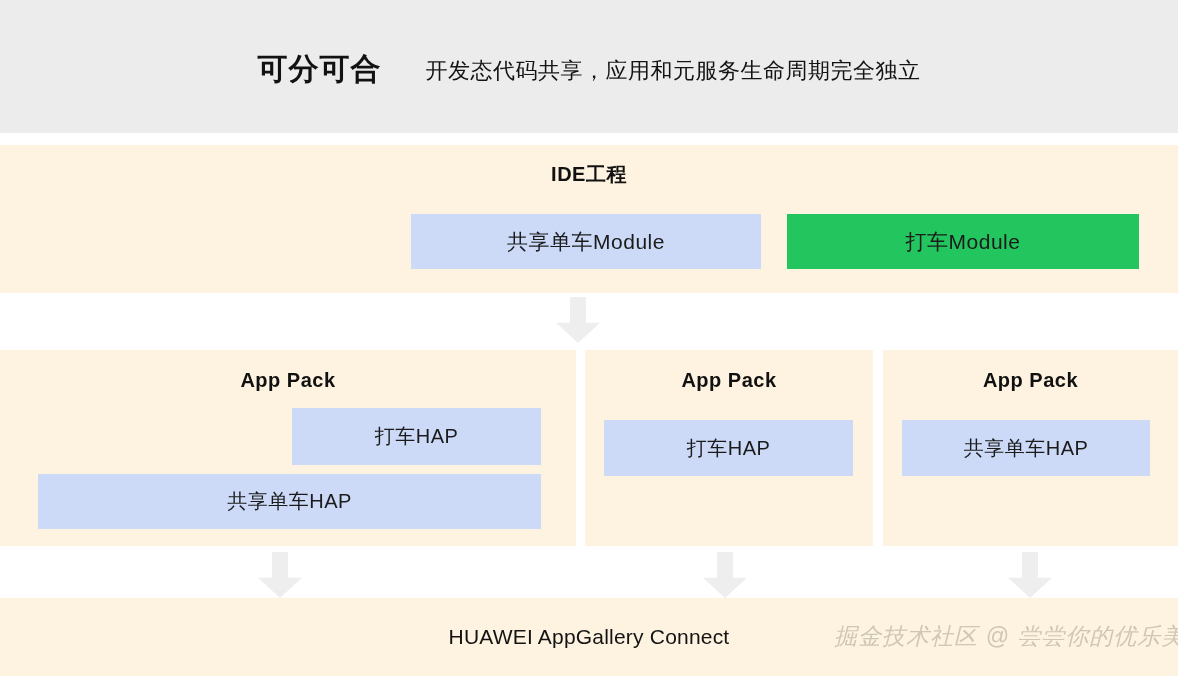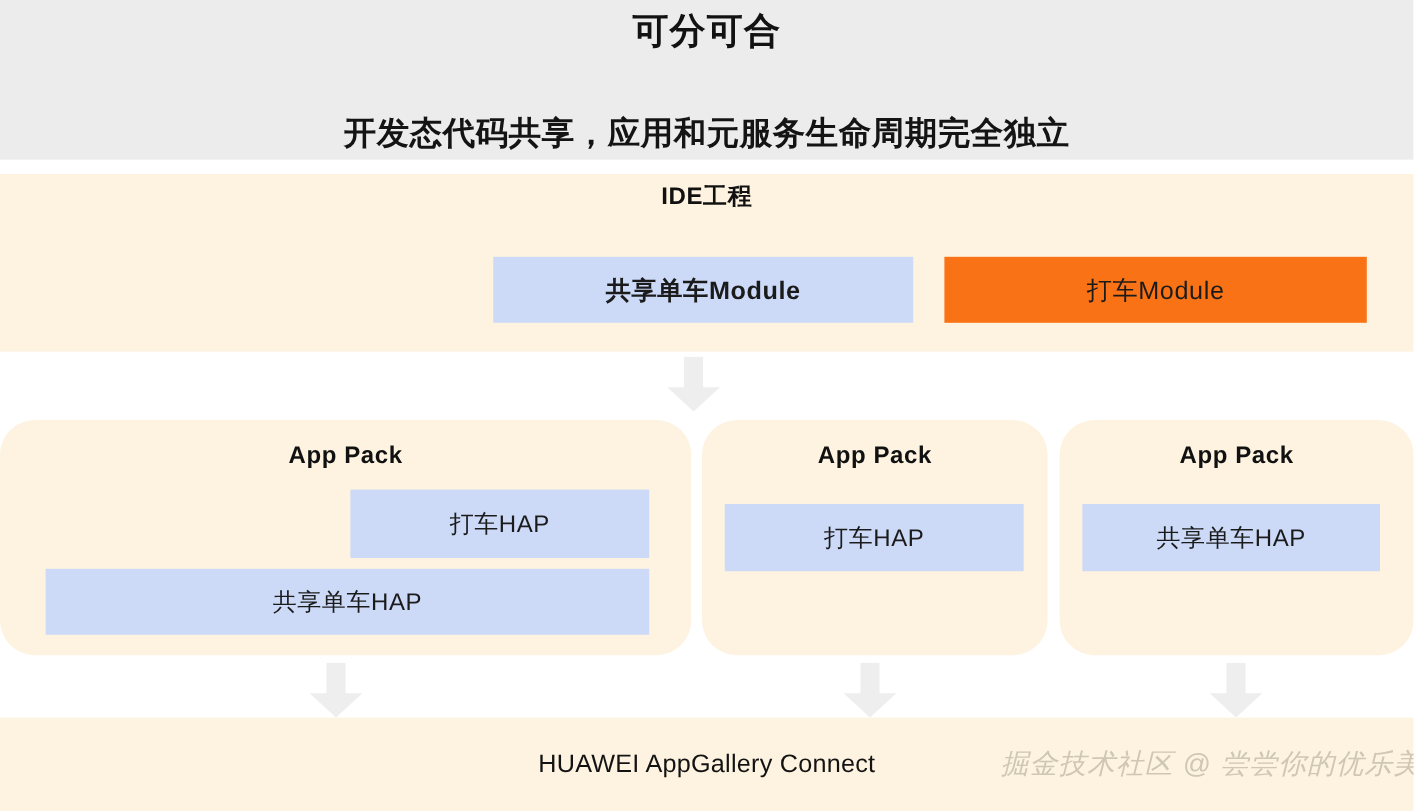--- a/index.html
+++ b/index.html
@@ -18,78 +18,77 @@
 
   
   #header-band {
     position: absolute;
     left: 0;
     top: 0;
     width: 1178px;
     height: 133px;
     background: #ececec;
     display: flex;
-    flex-direction: column;
     align-items: center;
     justify-content: center;
     box-sizing: border-box;
     padding-top: 4px;
     gap: 44px;
   }
   #header-title {
     font-size: 30px;
     font-weight: bold;
     letter-spacing: 1px;
     line-height: 1.25;
     color: #121212;
   }
   #header-subtitle {
-    font-size: 27px;
-    font-weight: 700;
+    font-size: 22px;
+    font-weight: 400;
     line-height: 1.35;
     color: #141414;
     letter-spacing: 0.5px;
     margin-top: 4px;
   }
 
   
   #ide-panel {
     position: absolute;
     left: 0;
     top: 145px;
     width: 1178px;
     height: 148px;
     background: #fdf3e0;
     box-sizing: border-box;
   }
   #ide-panel-title {
     position: absolute;
     left: 0;
-    top: 5px;
+    top: 16px;
     width: 1178px;
     text-align: center;
     font-size: 20px;
     font-weight: bold;
     letter-spacing: 0.5px;
     color: #111111;
   }
   .module-box {
     position: absolute;
     top: 69px;
     height: 55px;
     display: flex;
     align-items: center;
     justify-content: center;
     font-size: 21px;
     color: #1b1b1b;
     letter-spacing: 0.5px;
   }
   #module-nav      { left: 37px;  width: 349px; background: #d5eeeb; }
-  #module-bike     { left: 411px; width: 350px; background: #ccdaf8; font-weight: bold; }
-  #module-taxi     { left: 787px; width: 352px; background: #f97316; }
+  #module-bike     { left: 411px; width: 350px; background: #ccdaf8; }
+  #module-taxi     { left: 787px; width: 352px; background: #22c55e; }
 
   
   .arrow-down {
     position: absolute;
     width: 44px;
     height: 46px;
     background: #eeeeee;
     clip-path: polygon(32% 0%, 68% 0%, 68% 56%, 100% 56%, 50% 100%, 0% 56%, 32% 56%);
   }
   #arrow-ide-to-packs { left: 556px; top: 297px; }
@@ -97,21 +96,20 @@
   #arrow-pack2-to-agc { left: 703px; top: 552px; }
   #arrow-pack3-to-agc { left: 1008px; top: 552px; }
 
   
   .pack-panel {
     position: absolute;
     top: 350px;
     height: 196px;
     background: #fdf3e0;
     box-sizing: border-box;
-    border-radius: 29px;
   }
   #pack-panel-1 { left: 0px;   width: 576px; }
   #pack-panel-2 { left: 585px; width: 288px; }
   #pack-panel-3 { left: 883px; width: 295px; }
 
   .pack-title {
     position: absolute;
     left: 0;
     top: 19px;
     width: 100%;

